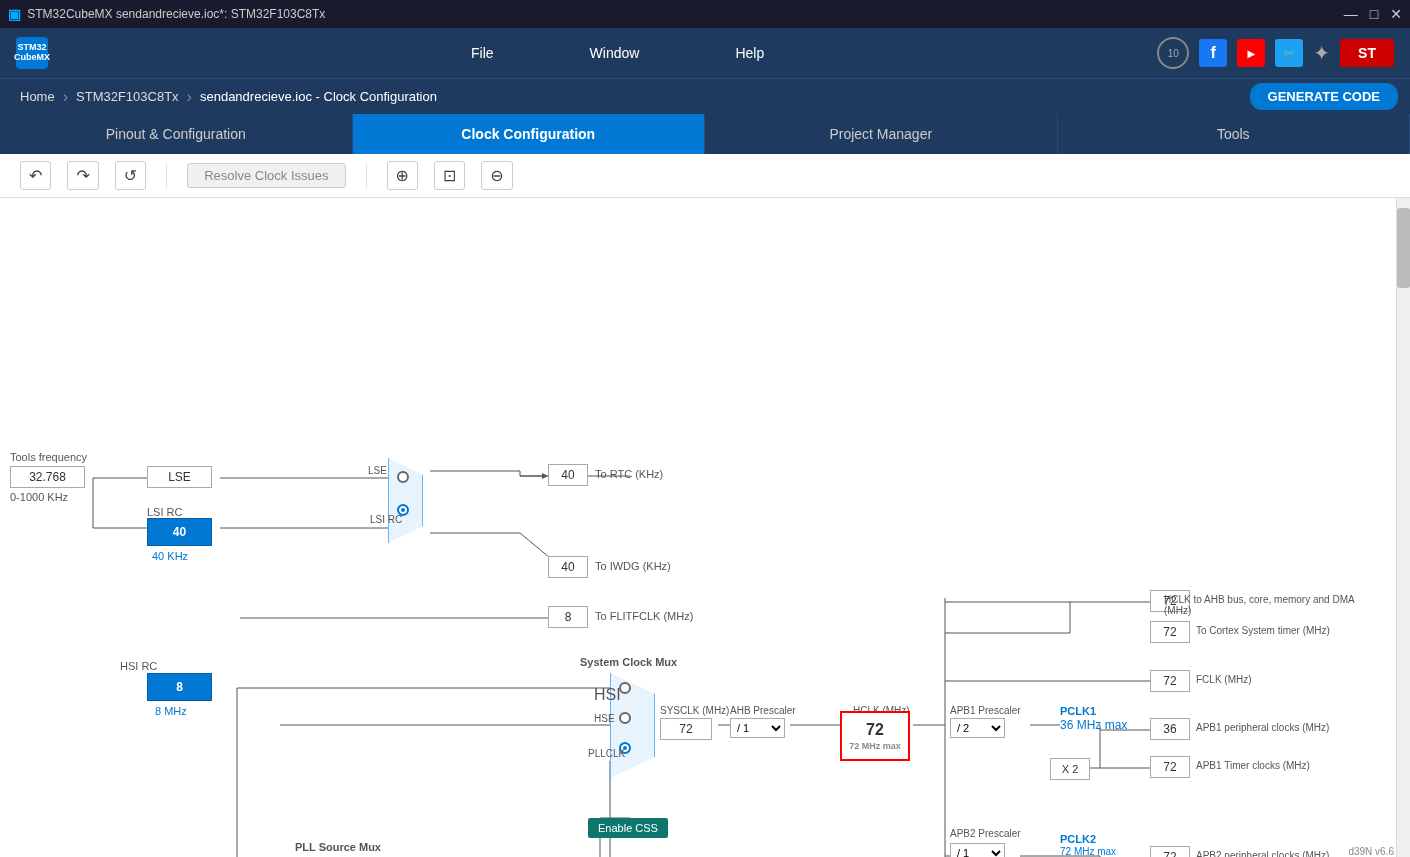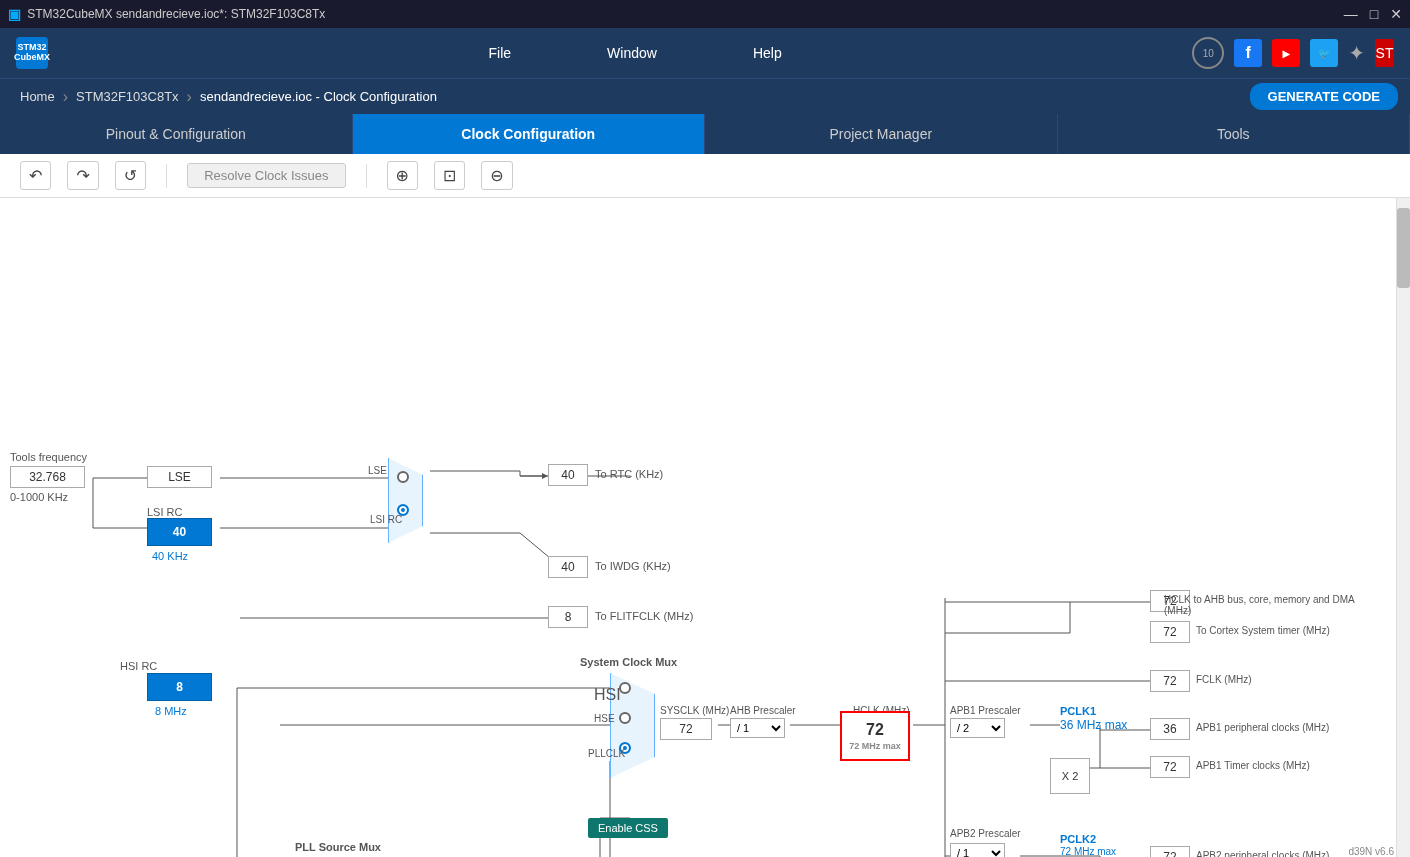--- a/index.html
+++ b/index.html
@@ -231,21 +231,21 @@
     <span class="menu-item">File</span>
     <span class="menu-item">Window</span>
     <span class="menu-item">Help</span>
   </div>
   <div class="social-icons">
     <span class="social-icon" style="width:32px;height:32px;border:2px solid #888;border-radius:50%;display:flex;align-items:center;justify-content:center;font-size:10px;color:#aaa;">10</span>
     <span class="social-icon" style="background:#1877f2;width:28px;height:28px;display:flex;align-items:center;justify-content:center;border-radius:3px;font-weight:bold;">f</span>
     <span class="social-icon" style="background:#ff0000;width:28px;height:28px;display:flex;align-items:center;justify-content:center;border-radius:3px;font-size:10px;">▶</span>
     <span class="social-icon" style="background:#1da1f2;width:28px;height:28px;display:flex;align-items:center;justify-content:center;border-radius:3px;font-size:10px;">🐦</span>
     <span class="social-icon" style="color:#aaa;font-size:20px;">✦</span>
-    <span class="social-icon" style="background:#cc0000;width:19px;height:28px;display:flex;align-items:center;justify-content:center;border-radius:2px;font-weight:normal;font-size:14px;color:white;">ST</span>
+    <span class="social-icon" style="background:#cc0000;width:54px;height:28px;display:flex;align-items:center;justify-content:center;border-radius:2px;font-weight:bold;font-size:14px;color:white;">ST</span>
   </div>
 </div>
 
 <div id="breadcrumb">
   <span class="breadcrumb-item">Home</span>
   <span class="breadcrumb-sep">›</span>
   <span class="breadcrumb-item">STM32F103C8Tx</span>
   <span class="breadcrumb-sep">›</span>
   <span class="breadcrumb-item breadcrumb-active">sendandrecieve.ioc - Clock Configuration</span>
   <button class="gen-code-btn">GENERATE CODE</button>
@@ -430,21 +430,21 @@
   </div>
 
   <div class="clk-label" style="top:507px;left:950px;font-size:10px;">APB1 Prescaler</div>
   <select class="clk-select" style="top:520px;left:950px;width:55px;">
     <option>/ 2</option>
   </select>
 
   <div class="clk-label blue-text" style="top:507px;left:1060px;font-size:11px;font-weight:bold;">PCLK1</div>
   <div class="clk-label" style="top:520px;left:1060px;font-size:12px;color:#0078d4;">36 MHz max</div>
 
-  <div class="clk-box" style="top:560px;left:1050px;width:40px;height:36px;font-size:11px;">X 2</div>
+  <div class="clk-box" style="top:560px;left:1050px;width:40px;height:22px;font-size:11px;">X 2</div>
 
   <div class="clk-box" style="top:392px;left:1150px;width:40px;height:22px;">72</div>
   <div class="clk-label" style="top:396px;left:1164px;font-size:10px;max-width:200px;">HCLK to AHB bus, core, memory and DMA (MHz)</div>
 
   <div class="clk-box" style="top:423px;left:1150px;width:40px;height:22px;">72</div>
   <div class="clk-label" style="top:427px;left:1196px;font-size:10px;">To Cortex System timer (MHz)</div>
 
   <div class="clk-box" style="top:472px;left:1150px;width:40px;height:22px;">72</div>
   <div class="clk-label" style="top:476px;left:1196px;font-size:10px;">FCLK (MHz)</div>
 

